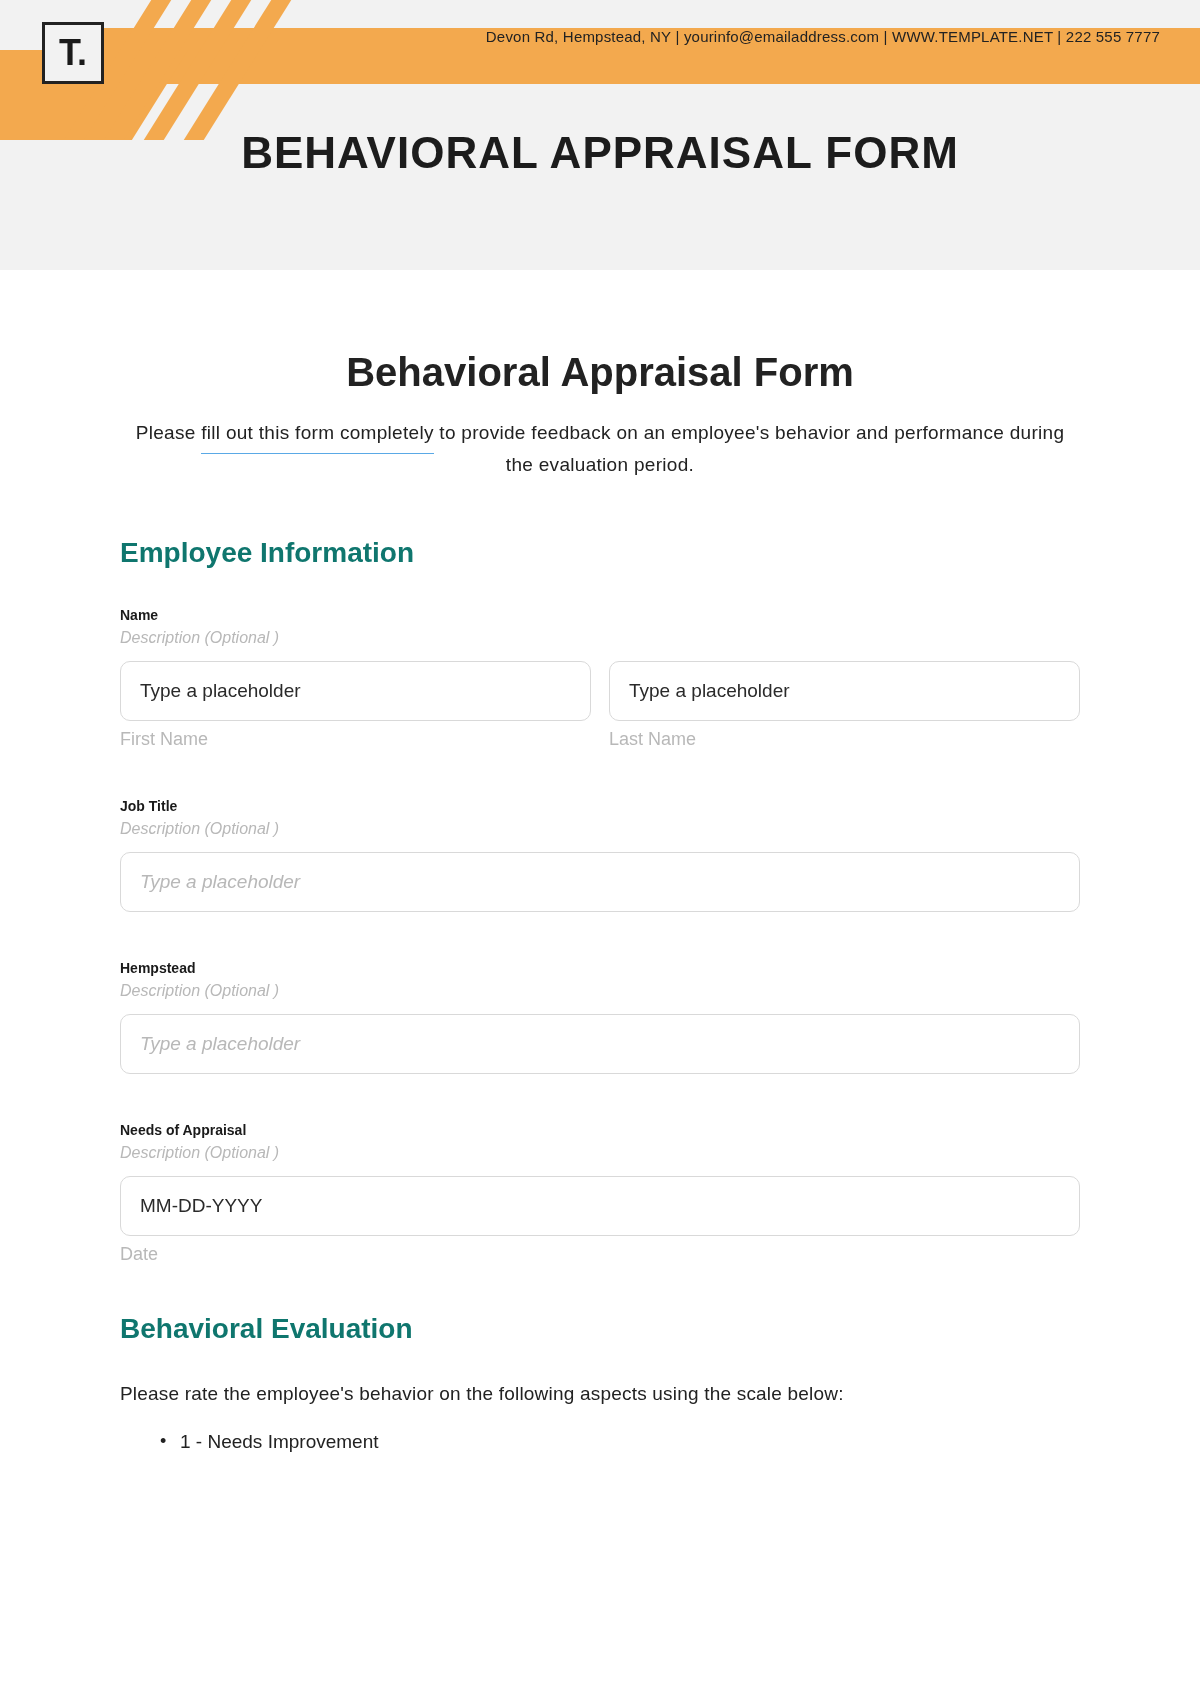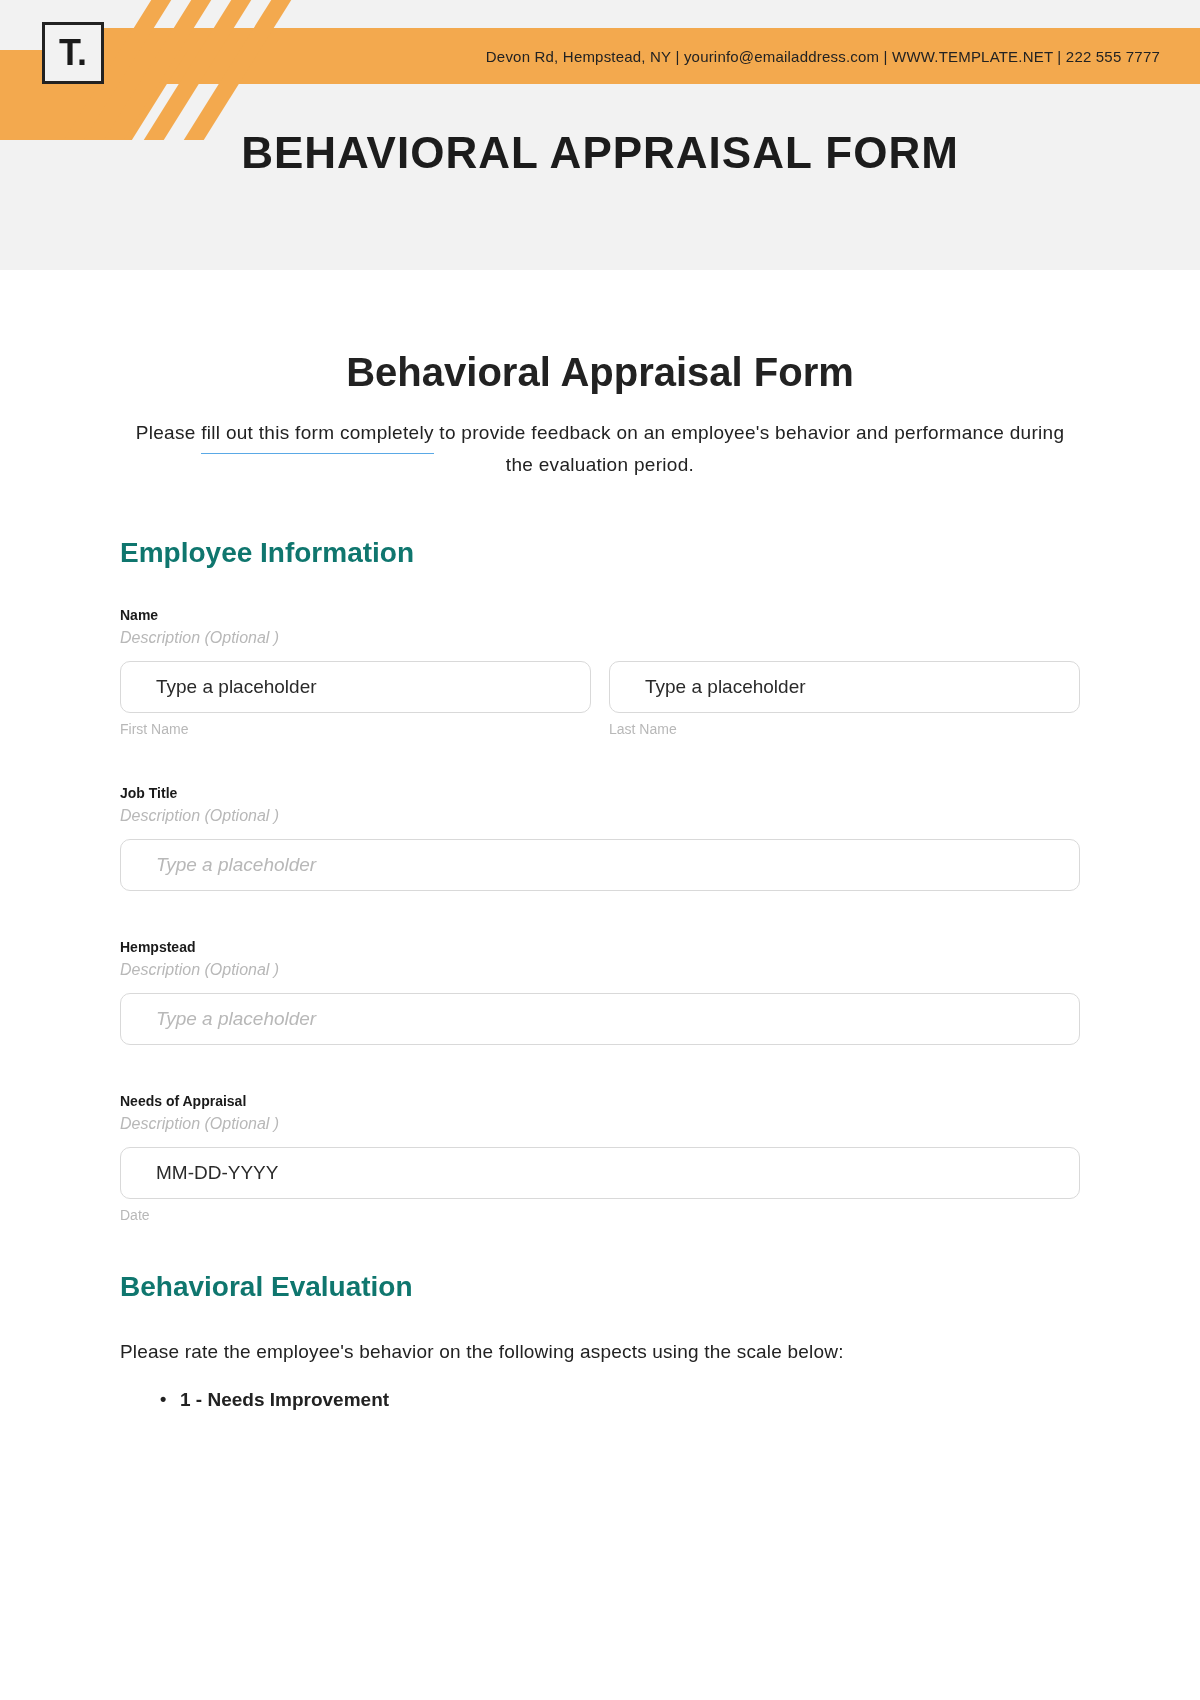--- a/index.html
+++ b/index.html
@@ -16,21 +16,20 @@
     overflow: hidden;
   }
   .orange-bar {
     position: absolute;
     top: 28px;
     left: 100px;
     right: 0;
     height: 56px;
     background: #f3a94e;
     display: flex;
-    align-items: center;
     justify-content: flex-end;
     padding-right: 40px;
   }
   .orange-bar-text {
     font-size: 15px;
     color: #222;
     letter-spacing: 0.2px;
   }
   .logo-box {
     position: absolute;
@@ -136,54 +135,53 @@
     color: #b8b8b8;
     margin-bottom: 14px;
   }
   .row-two {
     display: flex;
     gap: 18px;
   }
   .row-two > div { flex: 1; }
   .text-input {
     width: 100%;
-    height: 52px;
+    height: 60px;
     border: 1.5px solid #d9d9d9;
     border-radius: 10px;
-    padding: 0 35px;
+    padding: 0 19px;
     font-size: 19px;
     color: #333;
     font-family: inherit;
     outline: none;
     background: #fff;
   }
   .text-input::placeholder {
     color: #b8b8b8;
     font-style: italic;
   }
   .text-input.filled {
     color: #2a2a2a;
     font-style: normal;
   }
   .sub-label {
-    font-size: 14px;
+    font-size: 18px;
     color: #b8b8b8;
     margin-top: 8px;
   }
   .eval-intro {
     font-size: 19px;
     color: #222;
     margin-bottom: 26px;
     letter-spacing: 0.2px;
   }
   .scale-list {
     padding-left: 60px;
     font-size: 19px;
     color: #222;
-    font-weight: bold;
   }
   .scale-list li {
     list-style: none;
     position: relative;
     margin-bottom: 10px;
   }
   .scale-list li::before {
     content: "•";
     position: absolute;
     left: -20px;

